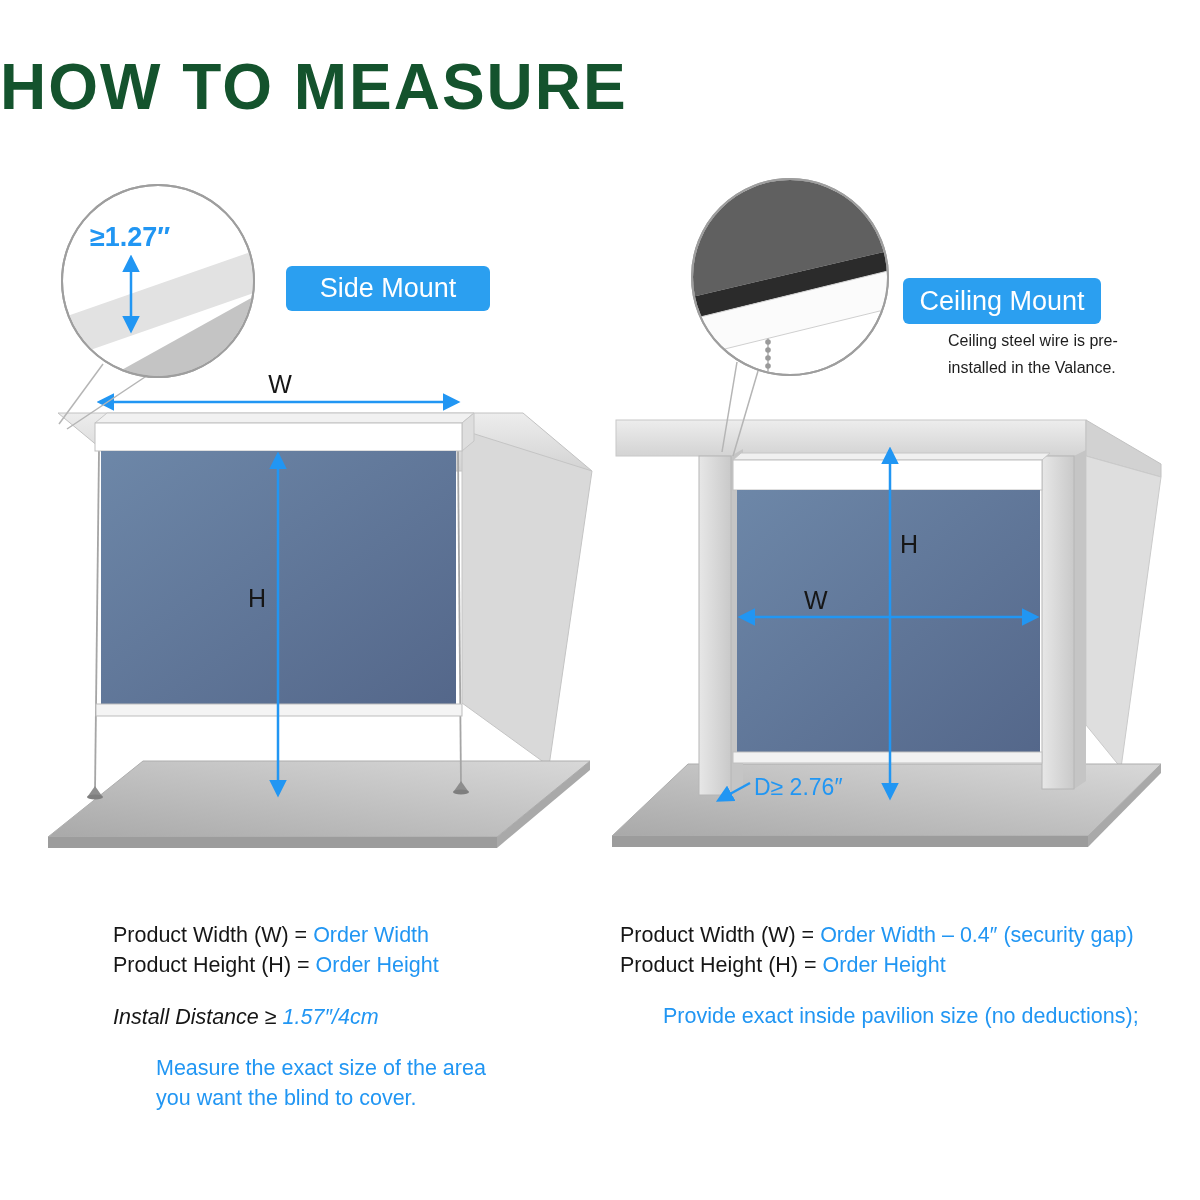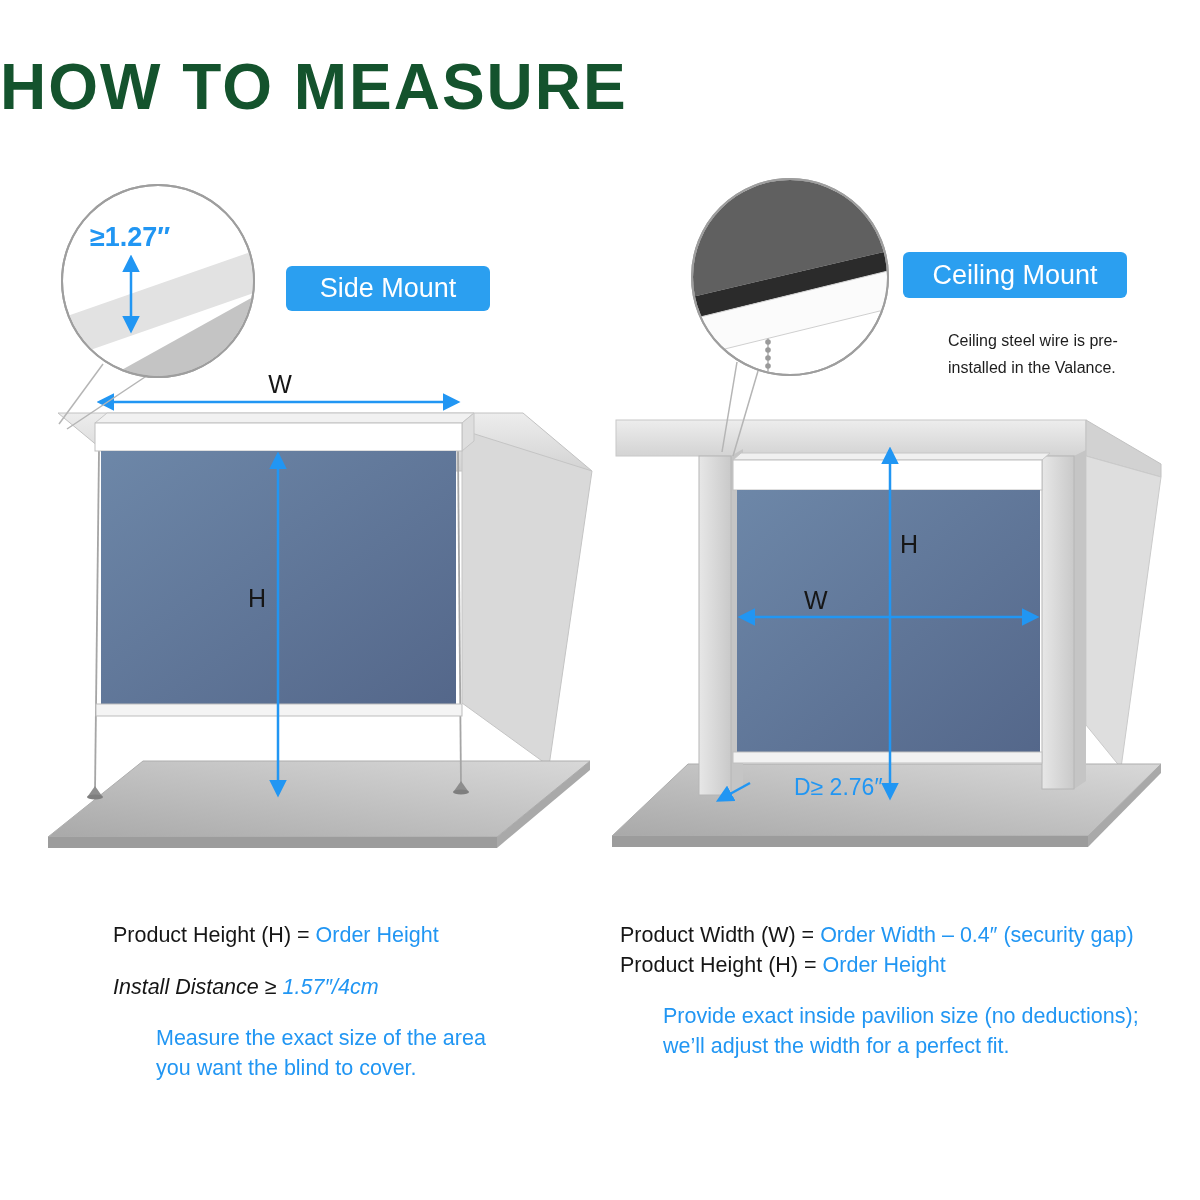--- a/index.html
+++ b/index.html
@@ -11,30 +11,30 @@
   svg.scene { position:absolute; left:0; top:0; pointer-events:none; }
   .title {
     position:absolute; left:0; right:6px; top:50px; text-align:left;
     font-size:64px; font-weight:700; letter-spacing:2px; color:#14532d;
   }
   .badge {
     position:absolute; background:#2b9ff0; color:#ffffff; border-radius:6px;
     text-align:center; font-weight:400;
   }
   .badge-left  { left:286px; top:266px; width:204px; height:45px; font-size:27px; line-height:45px; }
-  .badge-right { left:903px; top:252px; width:224px; height:46px; font-size:27px; line-height:46px; }
+  .badge-right { left:903px; top:278px; width:198px; height:46px; font-size:27px; line-height:46px; }
   .inset-value {
     position:absolute; left:90px; top:222px; font-size:27px; font-weight:700; color:#2196f3;
   }
   .dim { position:absolute; font-size:25px; color:#161616; }
   .dim-w-left  { left:262px; top:370px; width:36px; text-align:center; }
   .dim-h-left  { left:248px; top:584px; }
   .dim-h-right { left:900px; top:530px; }
   .dim-w-right { left:804px; top:586px; }
-  .depth-label { position:absolute; left:754px; top:774px; font-size:23px; color:#2196f3;margin-left:40px; }
+  .depth-label { position:absolute; left:754px; top:774px; font-size:23px; color:#2196f3; }
   .caption { position:absolute; left:948px; top:327px; font-size:16px; line-height:27px; color:#1d1d1d; }
   .specs { position:absolute; top:920px; font-size:21.5px; line-height:30px; color:#161616; }
   .specs-left  { left:113px; }
   .specs-right { left:620px; }
   .specs p { margin:0; }
   .specs .install { margin-top:22px;font-style:italic; }
   .specs .note { margin-top:21px; color:#2196f3;margin-left:43px; }
   .blue { color:#2196f3; }
 </style>
 </head>
@@ -161,24 +161,25 @@
   <div class="dim dim-h-right">H</div>
   <div class="dim dim-w-right">W</div>
   <div class="depth-label">D≥ 2.76″</div>
 
   <div class="caption">
     <div>Ceiling steel wire is pre-</div>
     <div>installed in the Valance.</div>
   </div>
 
   <div class="specs specs-left">
+    <p class="spec"><span>Product Width (W) = </span><span class="blue">Order Width</span></p>
     <p class="spec"><span>Product Height (H) = </span><span class="blue">Order Height</span></p>
     <p class="spec install"><span>Install Distance ≥ </span><span class="blue">1.57″/4cm</span></p>
     <p class="note"><span>Measure the exact size of the area</span><br><span>you want the blind to cover.</span></p>
   </div>
 
   <div class="specs specs-right">
     <p class="spec"><span>Product Width (W) = </span><span class="blue">Order Width – 0.4″ (security gap)</span></p>
     <p class="spec"><span>Product Height (H) = </span><span class="blue">Order Height</span></p>
-    <p class="note"><span>Provide exact inside pavilion size (no deductions);</span><br><span>we’ll adjust the width for a perfect fit.</span></p>
+    <p class="note"><span>Provide exact inside pavilion size (no deductions);</span><br></p>
   </div>
 
 </div>
 
 </body></html>

